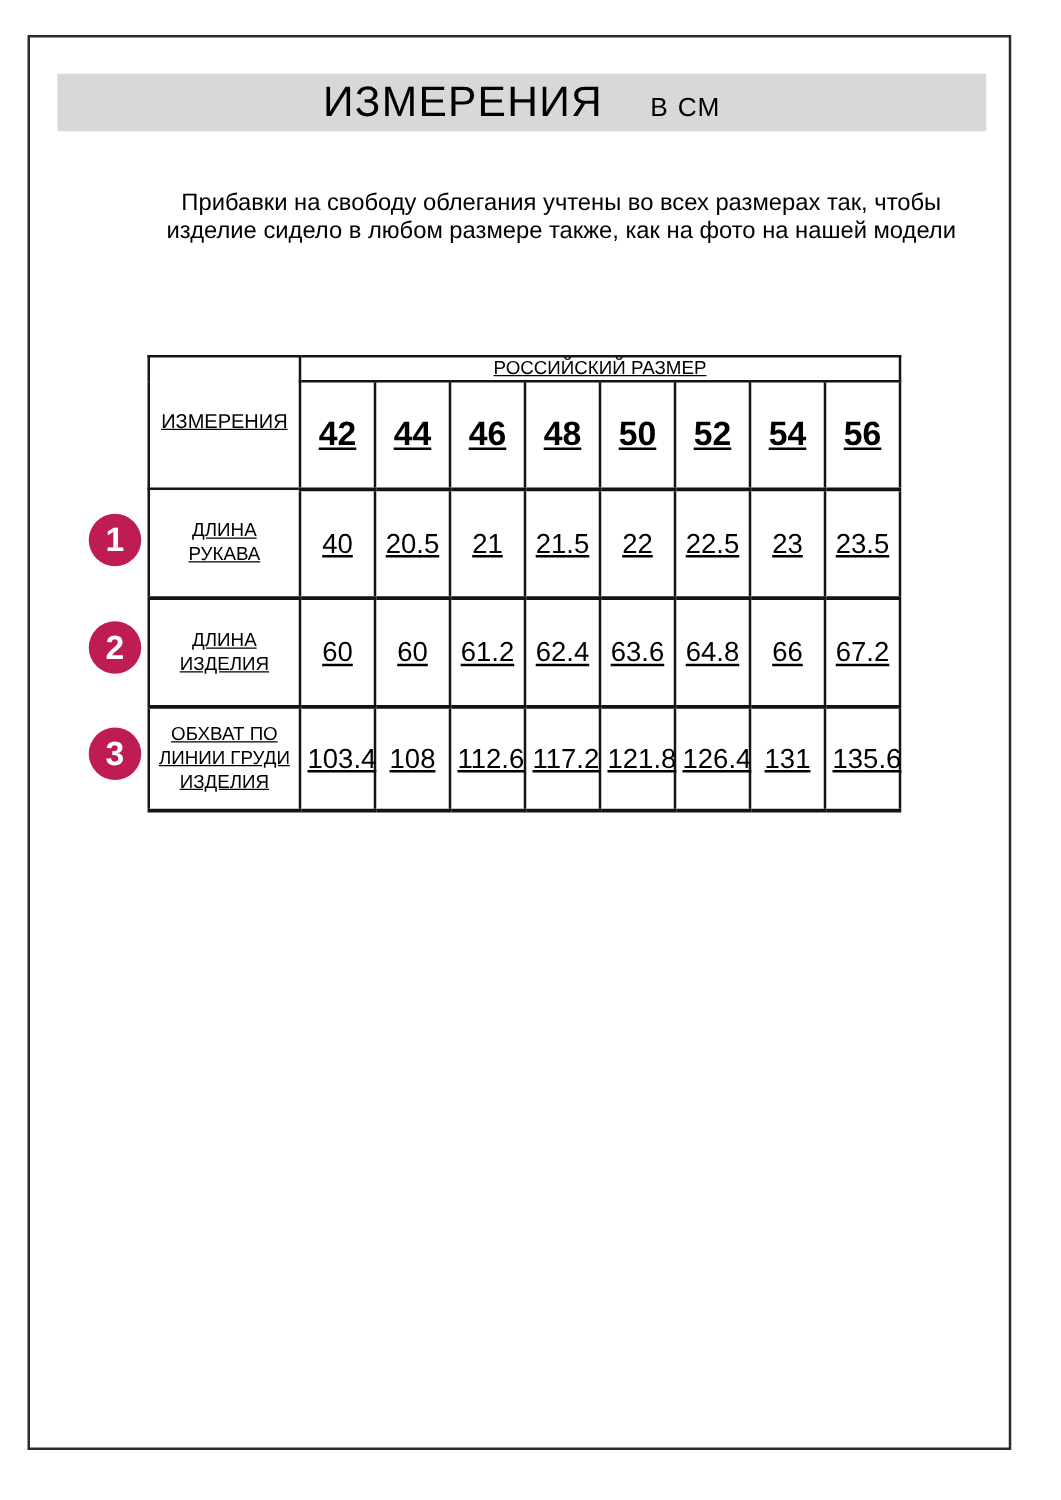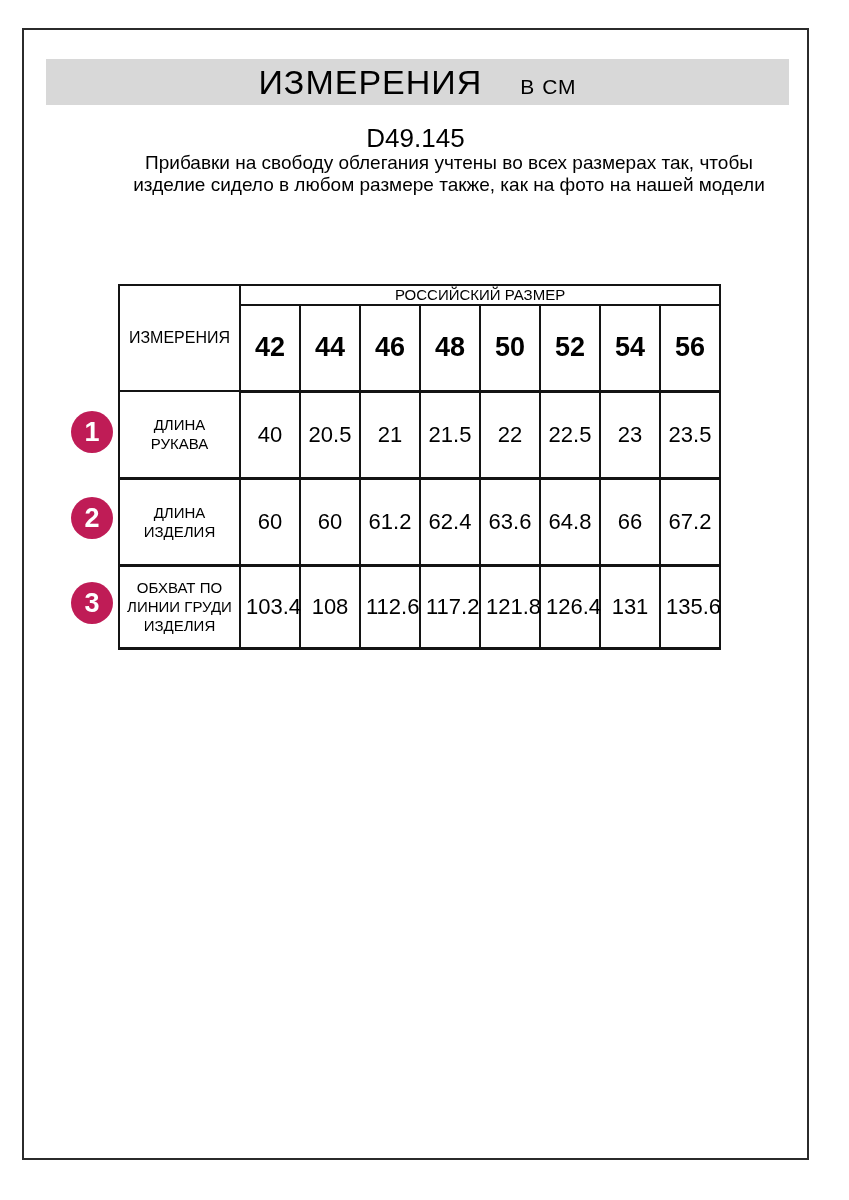--- a/index.html
+++ b/index.html
@@ -35,21 +35,21 @@
     position:absolute;left:73px;top:122px;width:640px;
     text-align:center;font-size:19px;line-height:22px;font-weight:400;margin-left:32px;
   }
   .size-table{
     position:absolute;left:94px;top:254px;width:601px;
     border-collapse:collapse;table-layout:fixed;
   }
   .size-table td{
     border:2px solid var(--table-border);
     text-align:center;vertical-align:middle;
-    padding:0 5px;background:#fff;
+    padding:0 5px;background:#fff;text-decoration:underline;
   }
   .size-table .group-row{height:18px;}
   .size-table .group-row .group{font-size:15px;line-height:16px;padding:1px 0;}
   .size-table .corner{font-size:16px;font-weight:400;}
   .size-table .size-row{height:86px;}
   .size-table .size-row td{font-size:27px;font-weight:700;border-bottom-width:3px;}
   .size-table .data-row td{border-bottom-width:3px;}
   .size-table .data-row .rlabel{font-size:15px;line-height:19px;}
   .size-table .data-row .val{font-size:22px;}
   .size-table .dr-1{height:87px;margin-left:20px;}
@@ -72,21 +72,20 @@
 <body>
 
 <div class="page">
   <div class="frame">
 
     <div class="title-bar">
       <span class="t-main">ИЗМЕРЕНИЯ</span>
       <span class="t-unit">В СМ</span>
     </div>
 
-    <div class="model-code">D49.145</div>
 
     <div class="description">Прибавки на свободу облегания учтены во всех размерах так, чтобы изделие сидело в любом размере также, как на фото на нашей модели</div>
 
     <table class="size-table">
       <colgroup>
         <col style="width:121px">
         <col style="width:60px">
           <col style="width:60px">
           <col style="width:60px">
           <col style="width:60px">

